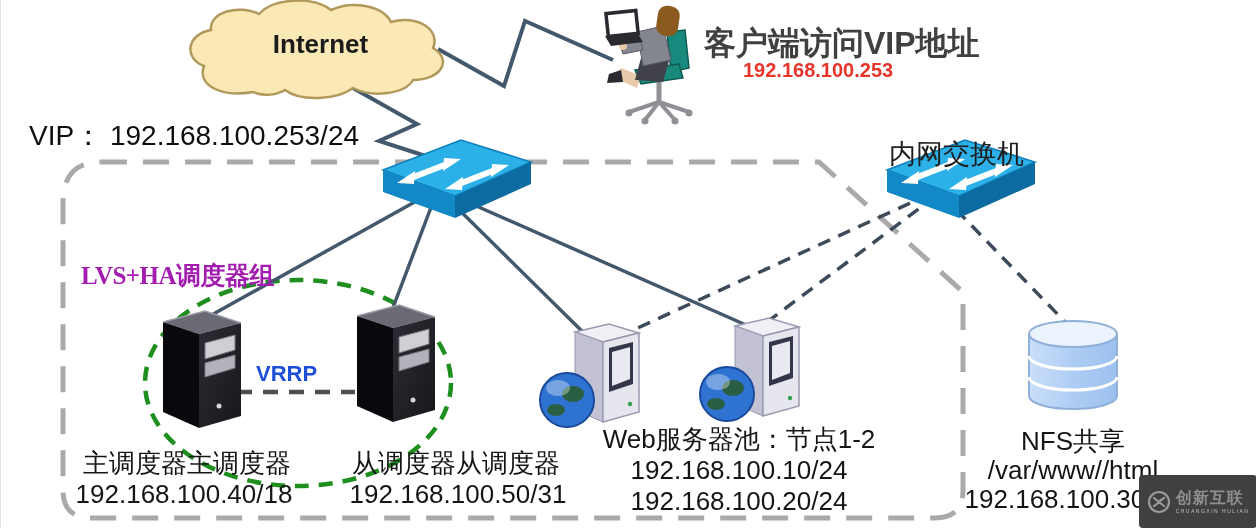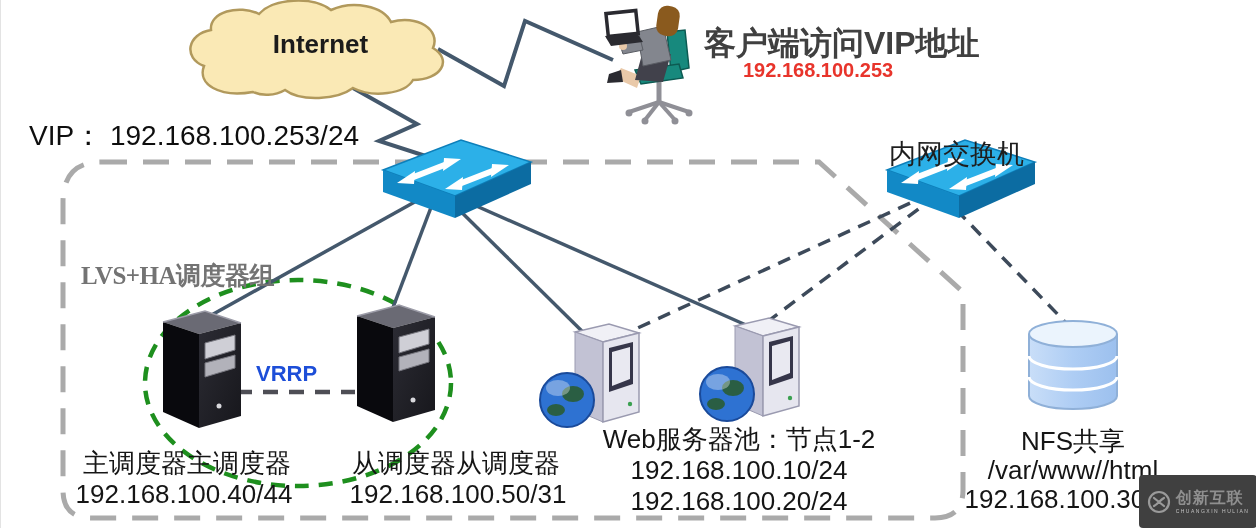--- a/index.html
+++ b/index.html
@@ -11,21 +11,21 @@
   }
   #diagram-svg{position:absolute;left:0;top:0;}
   .lbl{position:absolute;white-space:nowrap;line-height:1.15;}
   .ctr{text-align:center;}
   .internet-lbl{left:252px;top:30px;width:135px;font-size:26px;font-weight:600;color:#1b1b1b;}
   .vip-lbl{left:28px;top:120px;font-size:28px;color:#0e0e0e;}
   .client-note1{left:703px;top:25px;font-size:32px;font-weight:700;color:#404040;}
   .client-note2{left:706px;top:59px;font-size:20px;font-weight:600;color:#e8342b;margin-left:36px;}
   .sw-ext{left:468px;top:109px;font-size:27px;color:#1e1e1e;}
   .sw-int{left:888px;top:111px;font-size:27px;color:#1e1e1e;margin-top:28px;}
-  .lvs-lbl{left:80px;top:262px;font-size:25px;font-weight:700;color:#737373;
+  .lvs-lbl{left:80px;top:262px;font-size:25px;font-weight:700;color:#a21caf;
            font-family:"Liberation Serif","DejaVu Serif",serif;letter-spacing:-0.5px;}
   .vrrp-lbl{left:255px;top:361px;font-size:22px;font-weight:700;color:#1d4ed8;}
   .t26{font-size:26px;color:#151515;}
   .m-name{left:58px;top:449px;width:256px;}
   .m-ip{left:44px;top:480px;width:278px;}
   .b-name{left:324px;top:449px;width:262px;}
   .b-ip{left:320px;top:480px;width:274px;}
   .web-box{left:556px;top:0;width:364px;}
   .web-title{top:425px;}
   .web-ip1{top:456px;}
@@ -167,21 +167,21 @@
 
   <div class="lbl internet-lbl ctr">Internet</div>
   <div class="lbl vip-lbl">VIP： 192.168.100.253/24</div>
   <div class="lbl client-note1">客户端访问VIP地址</div>
   <div class="lbl client-note2">192.168.100.253</div>
   <div class="lbl sw-int">内网交换机</div>
   <div class="lbl lvs-lbl">LVS+HA调度器组</div>
   <div class="lbl vrrp-lbl">VRRP</div>
 
   <div class="lbl t26 ctr m-name">主调度器主调度器</div>
-  <div class="lbl t26 ctr m-ip">192.168.100.40/44</div>
+  <div class="lbl t26 ctr m-ip">192.168.100.40/18</div>
   <div class="lbl t26 ctr b-name">从调度器从调度器</div>
   <div class="lbl t26 ctr b-ip">192.168.100.50/31</div>
 
   <div class="lbl t26 ctr web-box web-title">Web服务器池：节点1-2</div>
   <div class="lbl t26 ctr web-box web-ip1">192.168.100.10/24</div>
   <div class="lbl t26 ctr web-box web-ip2">192.168.100.20/24</div>
 
   <div class="lbl t26 ctr nfs-box nfs-path">/var/www//html</div>
   <div class="lbl t26 ctr nfs-box nfs-title">NFS共享</div>
   <div class="lbl t26 ctr nfs-box nfs-ip">192.168.100.30/24</div>

